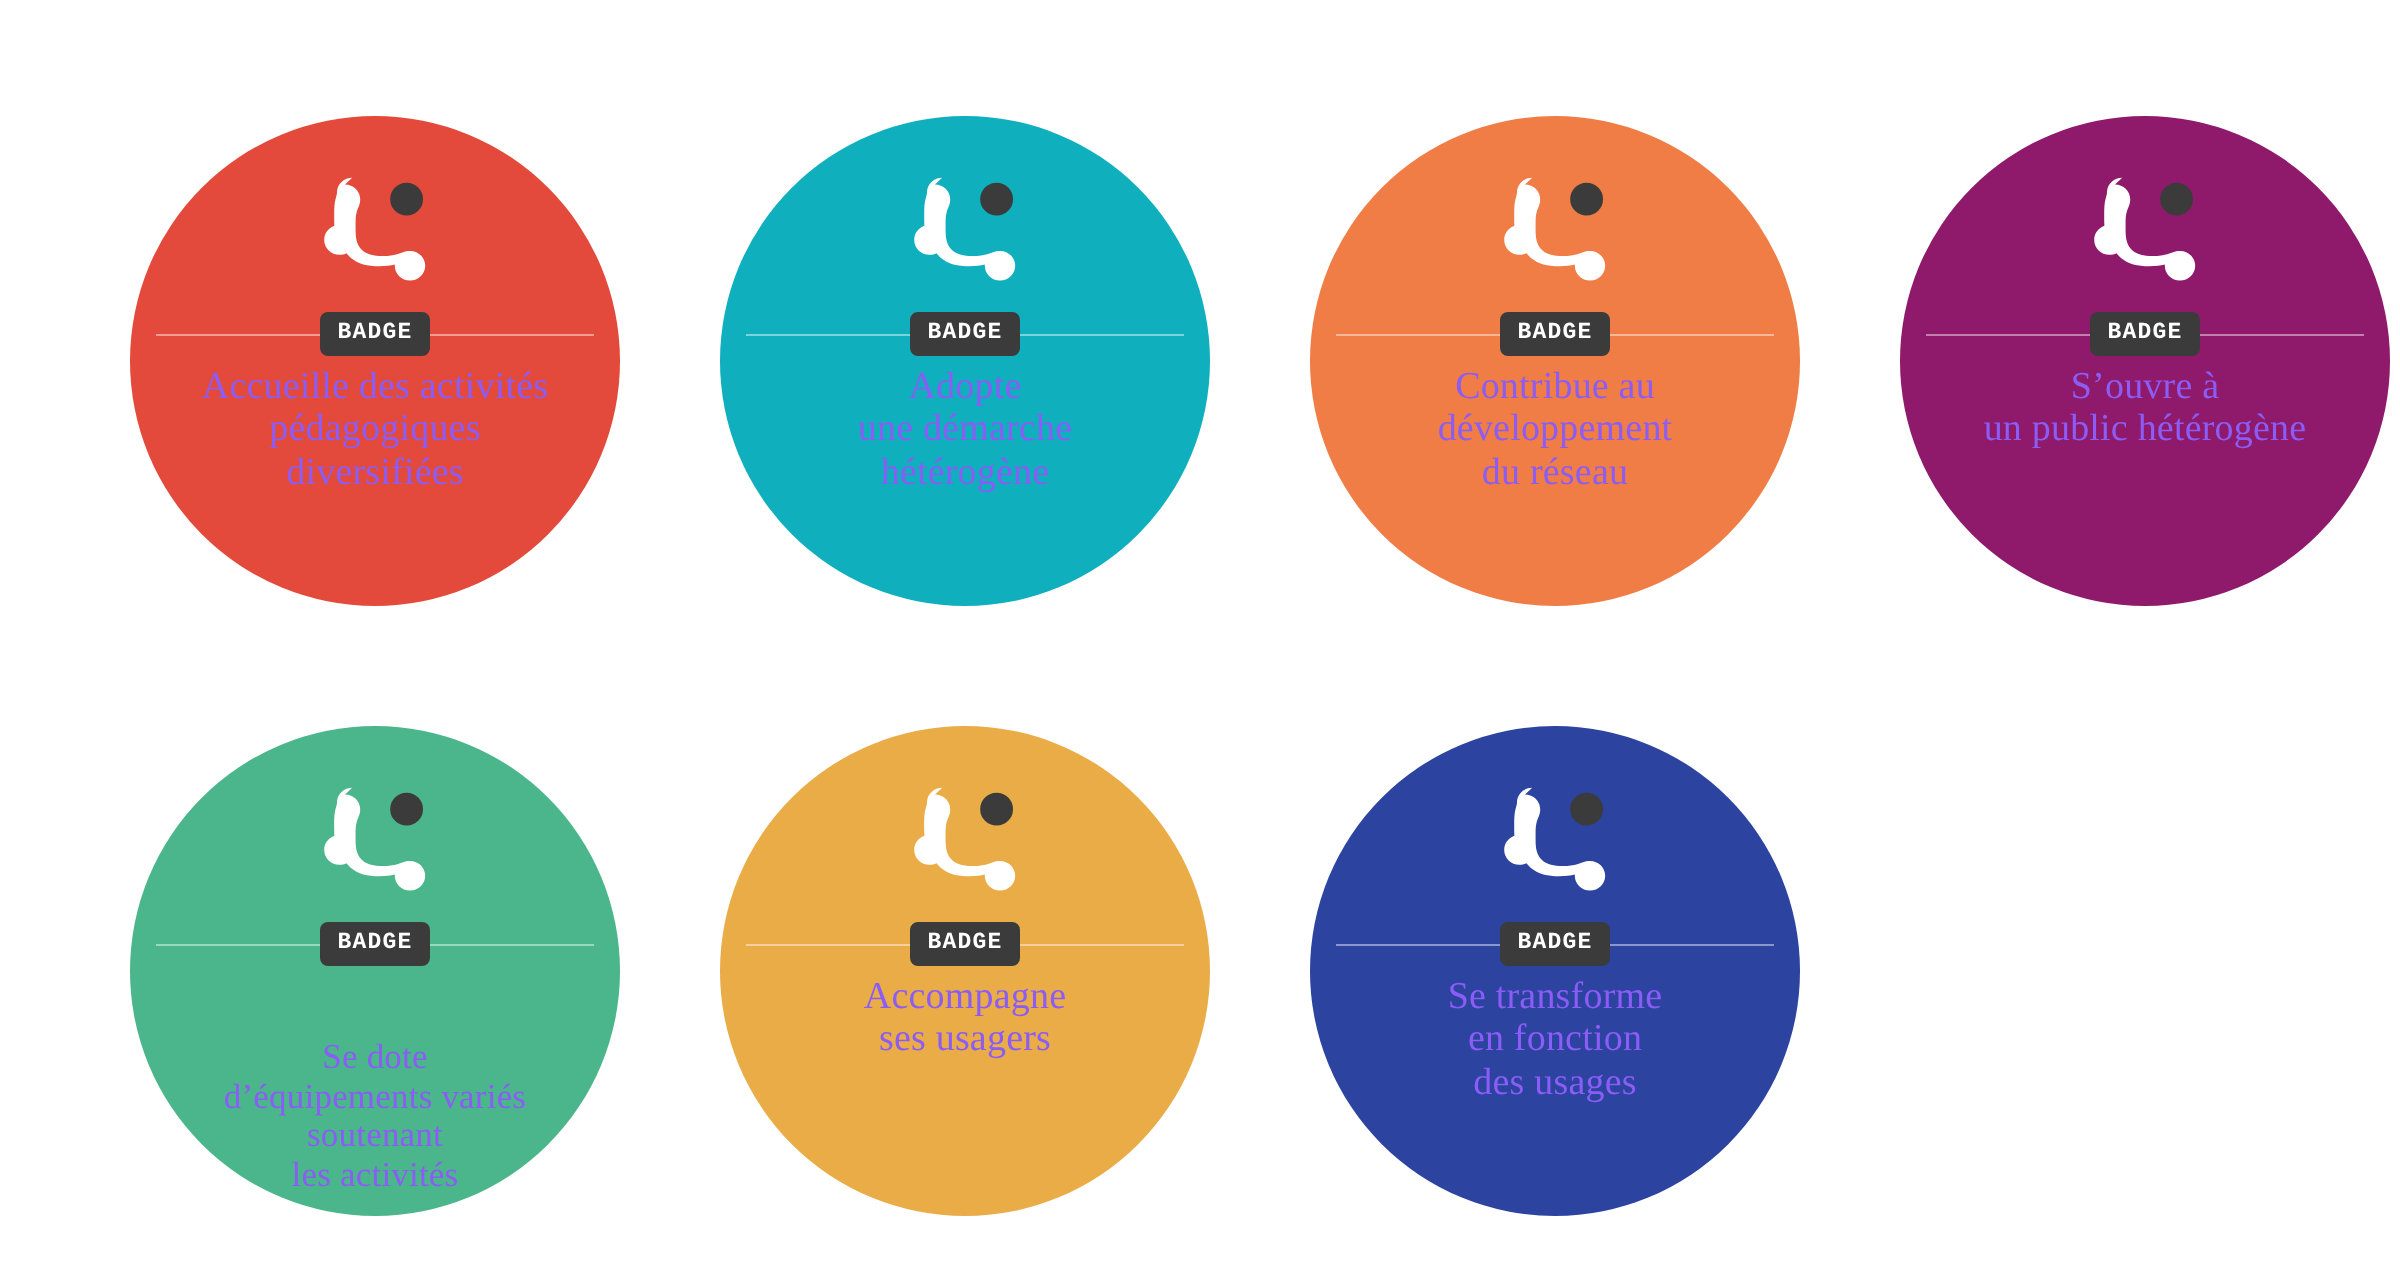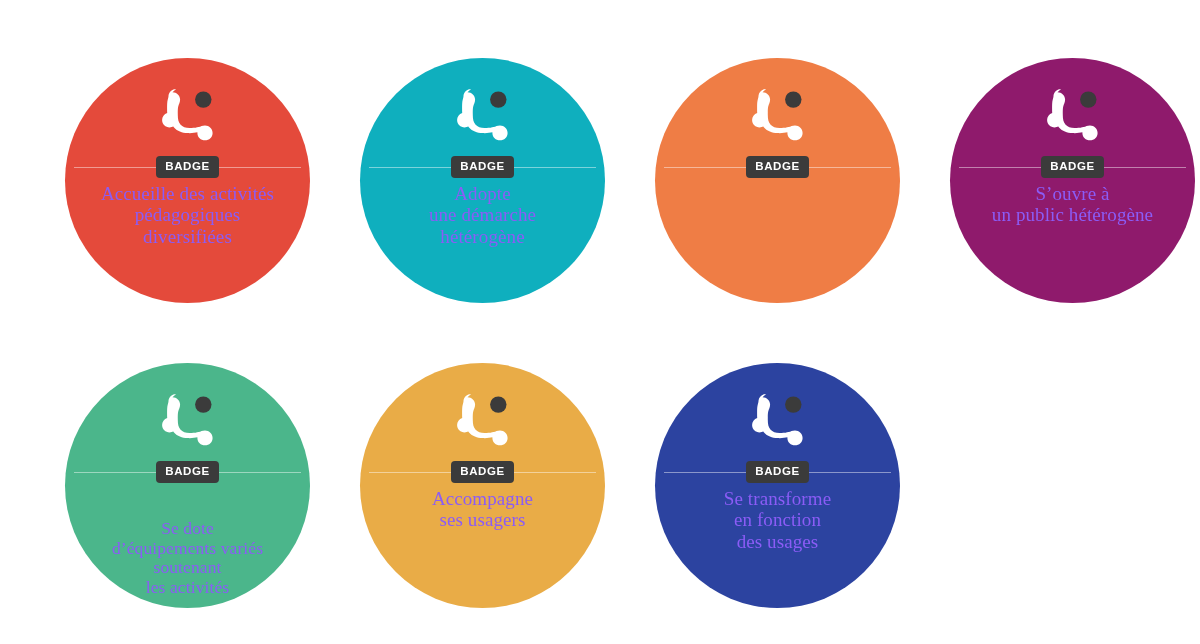--- a/index.html
+++ b/index.html
@@ -102,21 +102,21 @@
     background: rgba(255,255,255,0.45);
     min-width: 10px;
     max-width: 82px;
   }
   .pill-rule.left  { margin-right: 0; }
   .pill-rule.right { margin-left: 0; }
 
   .badge-pill {
     background: #3b3b3b;
     color: #ffffff;
-    font-family: Liberation Sans, sans-serif;
+    font-family: Liberation Mono, monospace;
     font-weight: bold;
     font-size: 11.5px;
     letter-spacing: 0.6px;
     line-height: 1;
     padding: 5px 9px 5px 9px;
     border-radius: 4px;
     position: relative;
     z-index: 2;
     white-space: nowrap;
   }
@@ -191,20 +191,23 @@
             <svg viewBox="0 0 66 66" xmlns="http://www.w3.org/2000/svg">
               <path d="M17.5 8.2c4.2 0 7.6 3.3 7.6 7.4 0 3.0-1.3 4.6-1.8 6.6-0.6 2.3-0.5 4.6-0.5 8.6 0 4.6 0.6 7.3 2.6 9.6 2.2 2.5 5.2 3.4 9.2 3.6 4.4 0.2 6.6-0.3 9.0-0.9 2.1-0.5 3.6-1.6 6.4-1.6 4.2 0 7.6 3.3 7.6 7.4s-3.4 7.4-7.6 7.4c-4.2 0-7.6-3.3-7.6-7.4 0-0.2 0-0.4 0-0.6-2.6 0.6-5.6 1.0-9.9 0.8-5.5-0.3-10.2-1.8-13.5-5.6-0.2-0.3-0.5-0.6-0.7-0.9-1.1 0.5-2.3 0.8-3.6 0.8-4.2 0-7.6-3.3-7.6-7.4 0-3.3 2.1-6.1 5.1-7.1-0.1-1.1-0.1-2.3-0.1-3.5 0-4.3-0.1-7.3 0.8-10.4 0.3-1.1 0.6-1.8 0.6-2.7 0-0.2 0-0.3 0-0.5 0.3-3.9 3.6-6.9 7.6-6.9z" fill="#ffffff"></path>
               <circle cx="48.3" cy="15.6" r="8.2" fill="#3b3b3b"></circle>
             </svg>
           </div>
           <div class="badge-pill-row">
             <span class="pill-rule left"></span>
             <span class="badge-pill" style="background: rgb(59, 59, 59);">BADGE</span>
             <span class="pill-rule right"></span>
           </div>
+          <div class="badge-label">Contribue au
+développement
+du réseau</div>
         </div>
       </div>
 
       <div class="badge-card">
         <div class="badge-disc" style="background: rgb(143, 26, 108);"></div>
         <div class="badge-inner">
           <div class="badge-icon">
             <svg viewBox="0 0 66 66" xmlns="http://www.w3.org/2000/svg">
               <path d="M17.5 8.2c4.2 0 7.6 3.3 7.6 7.4 0 3.0-1.3 4.6-1.8 6.6-0.6 2.3-0.5 4.6-0.5 8.6 0 4.6 0.6 7.3 2.6 9.6 2.2 2.5 5.2 3.4 9.2 3.6 4.4 0.2 6.6-0.3 9.0-0.9 2.1-0.5 3.6-1.6 6.4-1.6 4.2 0 7.6 3.3 7.6 7.4s-3.4 7.4-7.6 7.4c-4.2 0-7.6-3.3-7.6-7.4 0-0.2 0-0.4 0-0.6-2.6 0.6-5.6 1.0-9.9 0.8-5.5-0.3-10.2-1.8-13.5-5.6-0.2-0.3-0.5-0.6-0.7-0.9-1.1 0.5-2.3 0.8-3.6 0.8-4.2 0-7.6-3.3-7.6-7.4 0-3.3 2.1-6.1 5.1-7.1-0.1-1.1-0.1-2.3-0.1-3.5 0-4.3-0.1-7.3 0.8-10.4 0.3-1.1 0.6-1.8 0.6-2.7 0-0.2 0-0.3 0-0.5 0.3-3.9 3.6-6.9 7.6-6.9z" fill="#ffffff"></path>
               <circle cx="48.3" cy="15.6" r="8.2" fill="#3b3b3b"></circle>

